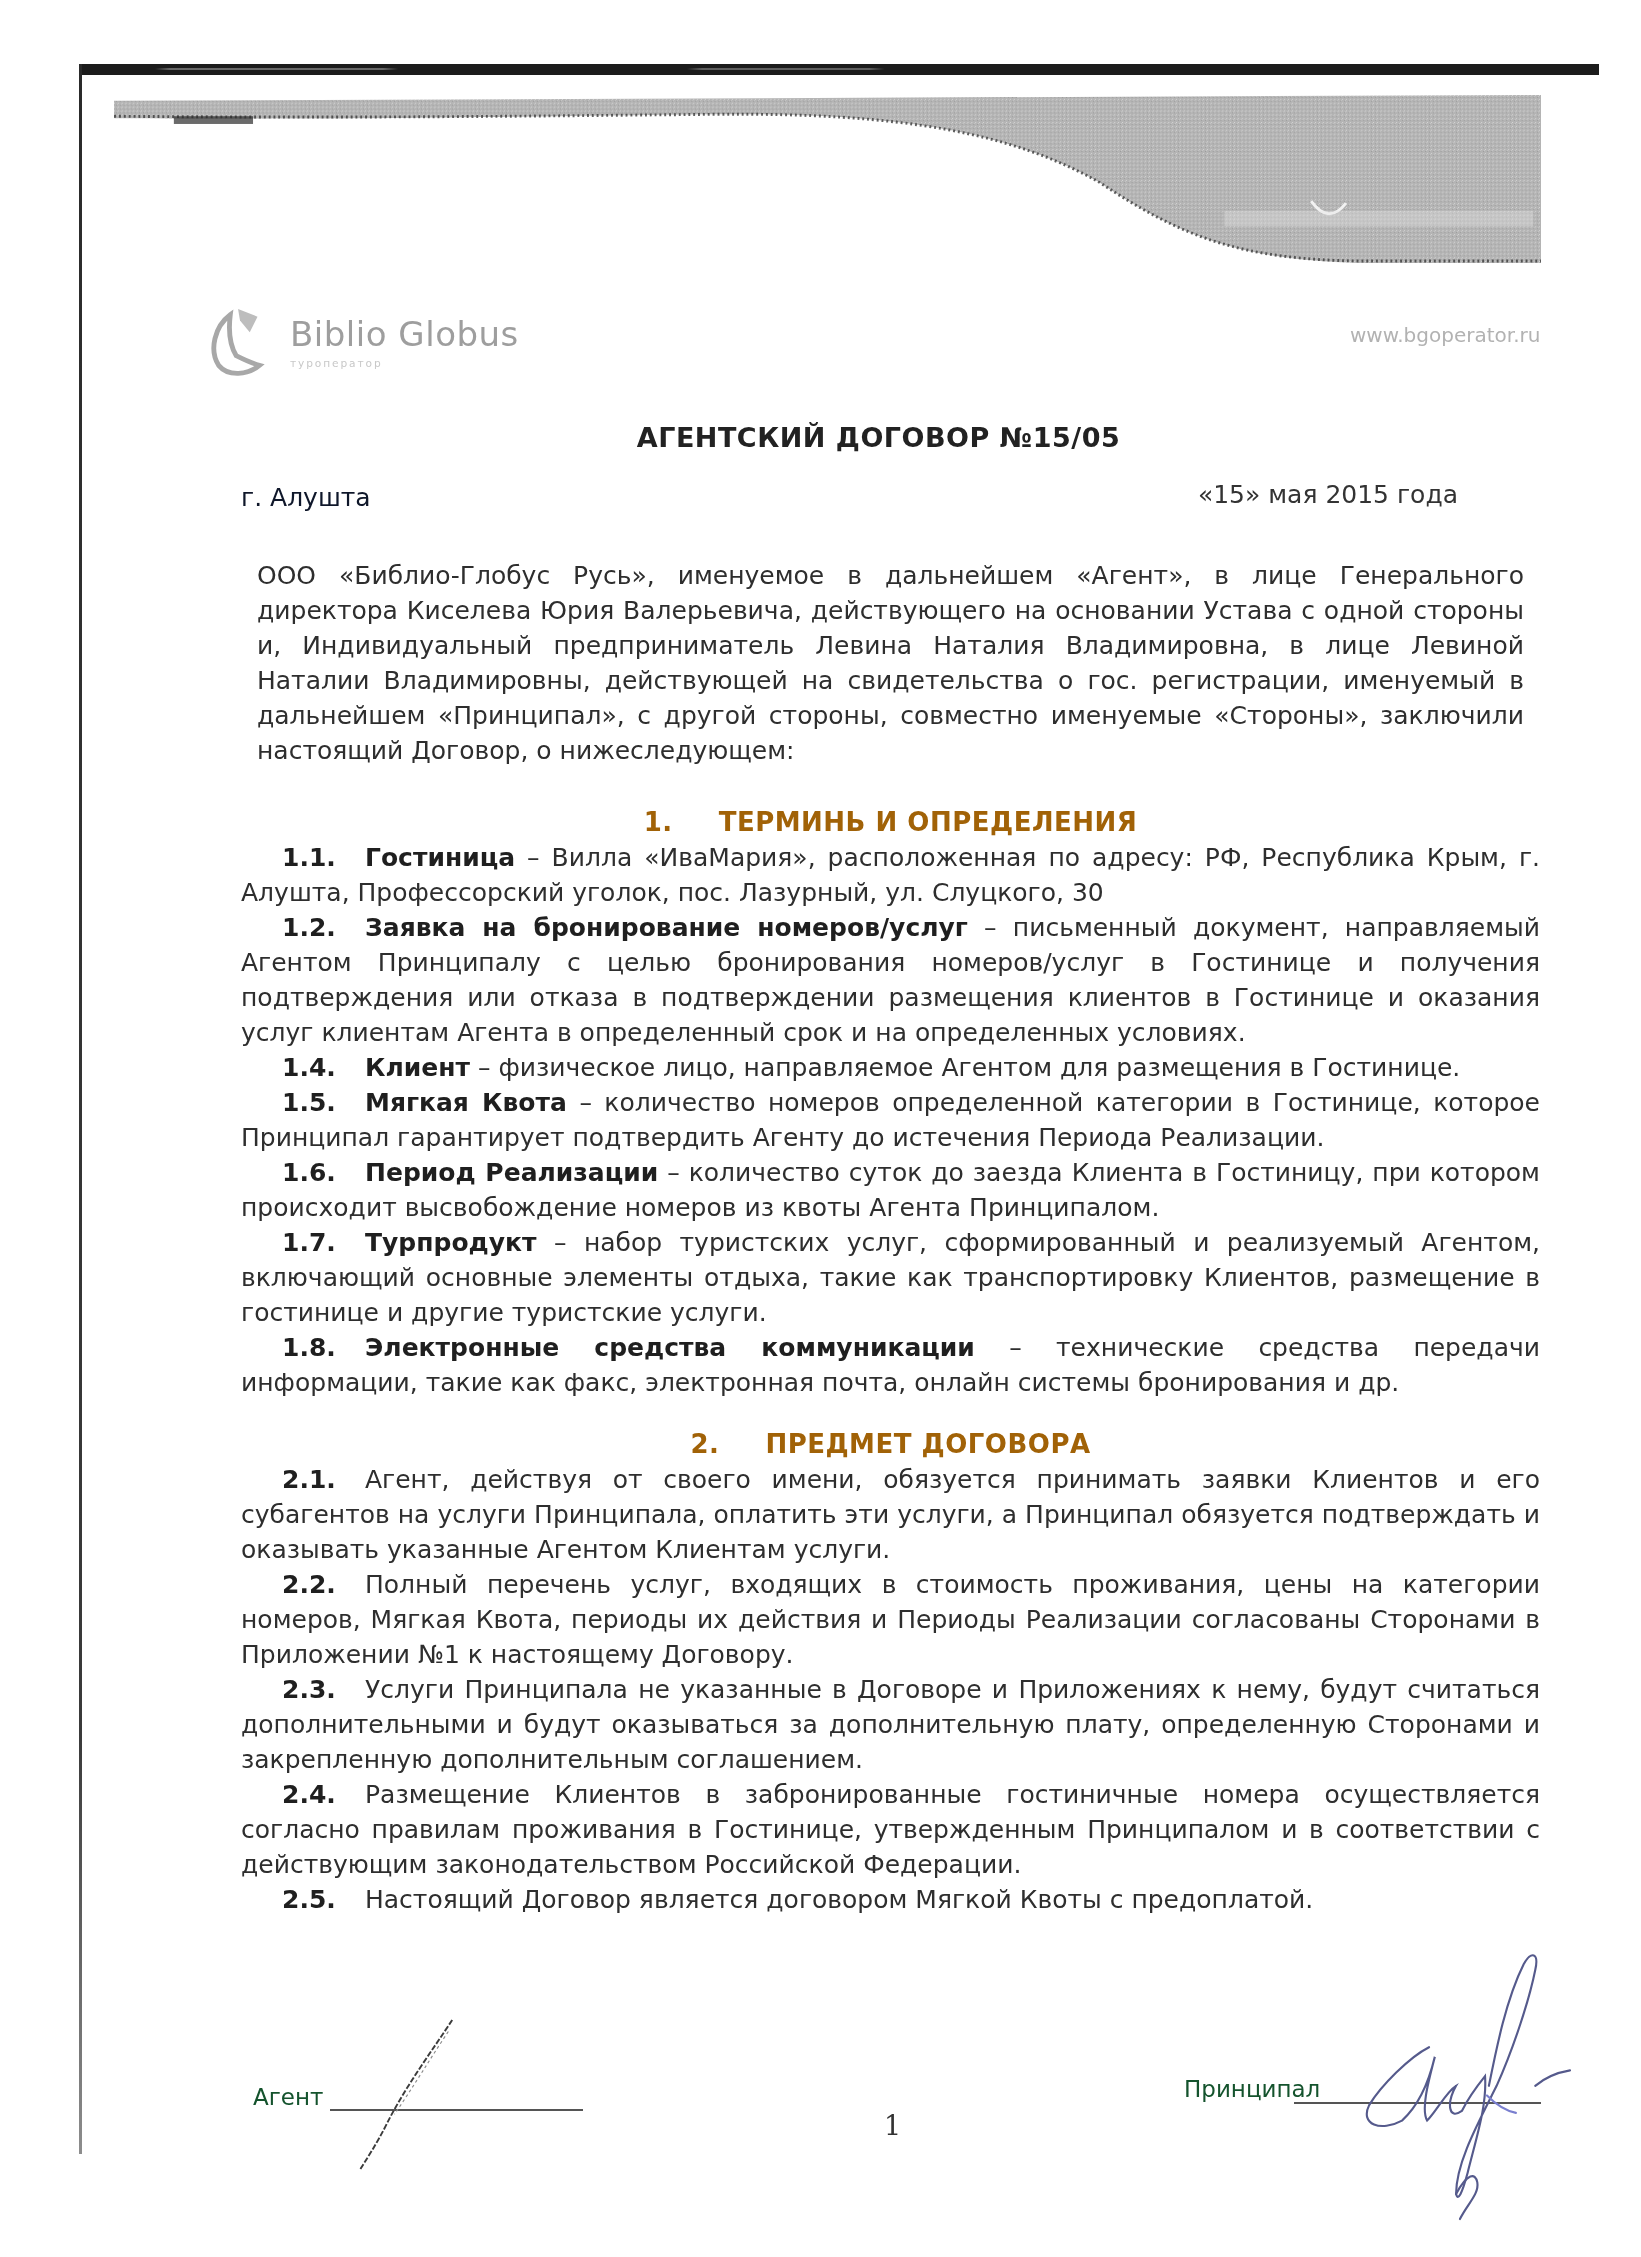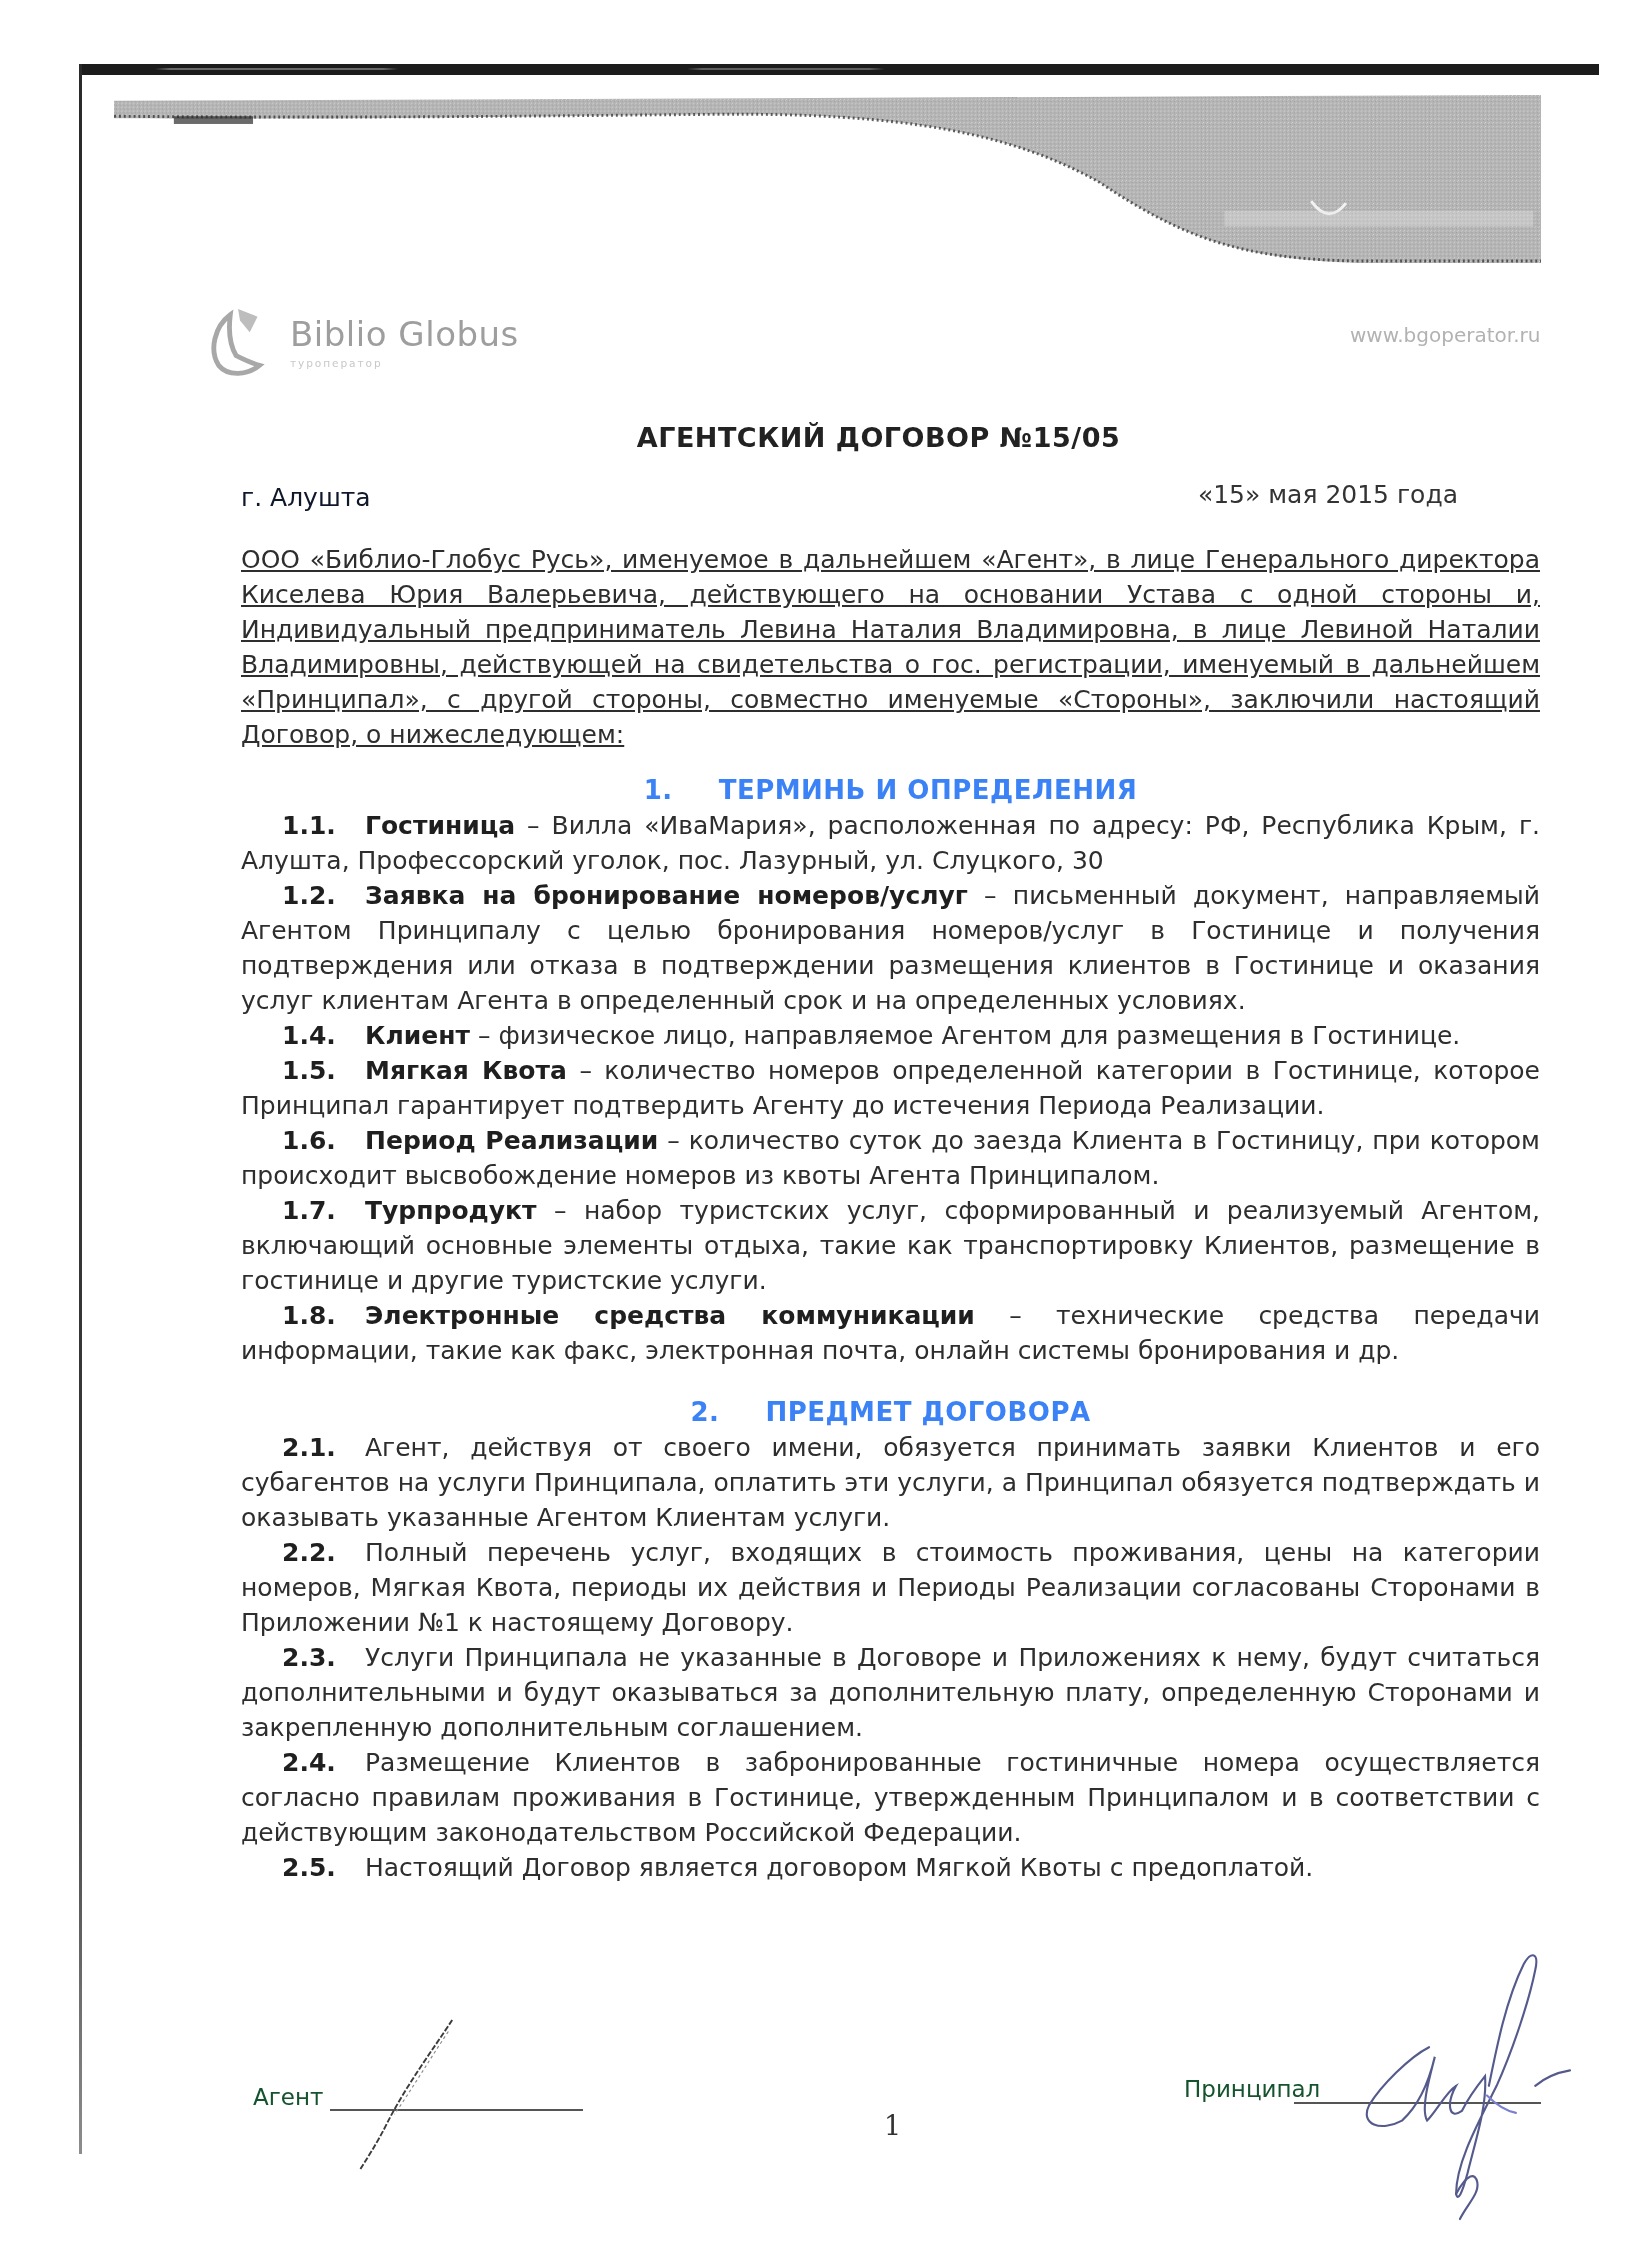--- a/index.html
+++ b/index.html
@@ -9,22 +9,22 @@
   .left-rule { position: absolute; left: 79px; top: 64px; width: 2.9px; height: 2090px; background: linear-gradient(180deg, #2a2a2a 0%, #3a3a3a 80%, #8d8d8d 100%); }
   .wave { position: absolute; left: 114px; top: 95px; width: 1427px; height: 168px; }
   .logo { position: absolute; left: 205px; top: 307px; width: 70px; height: 70px; }
   .brand { position: absolute; left: 290px; top: 314px; font-family: "DejaVu Sans", sans-serif; font-size: 34px; color: #9e9e9e; letter-spacing: 0.5px; }
   .brand-tag { position: absolute; left: 290px; top: 357px; font-size: 10.6px; color: #c8c8c8; letter-spacing: 1.9px; }
   .url { position: absolute; left: 1350px; top: 323px; font-size: 20px; color: #b2b2b2; }
   .title { position: absolute; left: 0; width: 1757px; top: 422px; text-align: center; font-weight: bold; font-size: 27px; color: #222; letter-spacing: 0.5px; }
   .city { position: absolute; left: 241px; top: 483px; font-size: 25px; color: #0f172a; }
   .date { position: absolute; right: 183px; top: 480px; font-size: 25px; color: #333; }
   .doc { position: absolute; left: 241px; top: 542px; width: 1299px; font-size: 25px; line-height: 35px; color: #2e2e2e; }
-  .p { text-align: justify; text-align-last: left; margin: 0; text-decoration: underline; }
-  .sec-head { text-align: center; font-weight: bold; font-size: 26px; color: #3b82f6; margin: 0; letter-spacing: 0.5px; }
+  .p { text-align: justify; text-align-last: left; margin: 16px; }
+  .sec-head { text-align: center; font-weight: bold; font-size: 26px; color: #a16207; margin: 0; letter-spacing: 0.5px; }
   .sec-head .num { display: inline-block; margin-right: 46px; }
   .clause { margin: 0; text-align: justify; }
   .clause .cnum { font-weight: bold; color: #1f1f1f; display: inline-block; width: 83px; margin-left: 41px; }
   .clause .term { font-weight: bold; color: #1f1f1f; }
   .gap-s { height: 21px; }
   .gap-m { height: 27px; }
   .sig-label { position: absolute; font-size: 23px; color: #14532d; }
   .sig-line { position: absolute; height: 1.9px; background: #555; }
   .page-num { position: absolute; left: 884px; top: 2110px; font-family: "DejaVu Serif", serif; font-size: 27px; color: #333; }
 </style>

